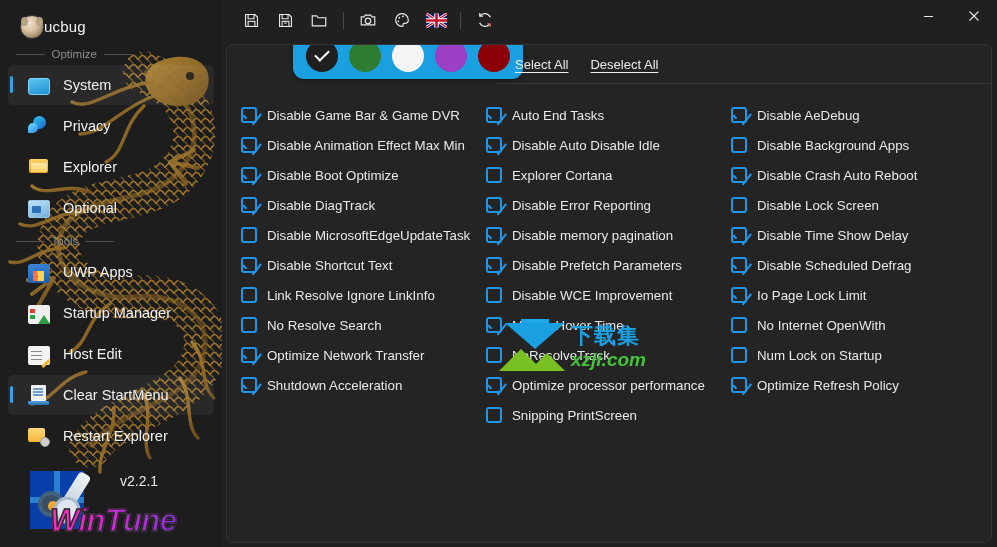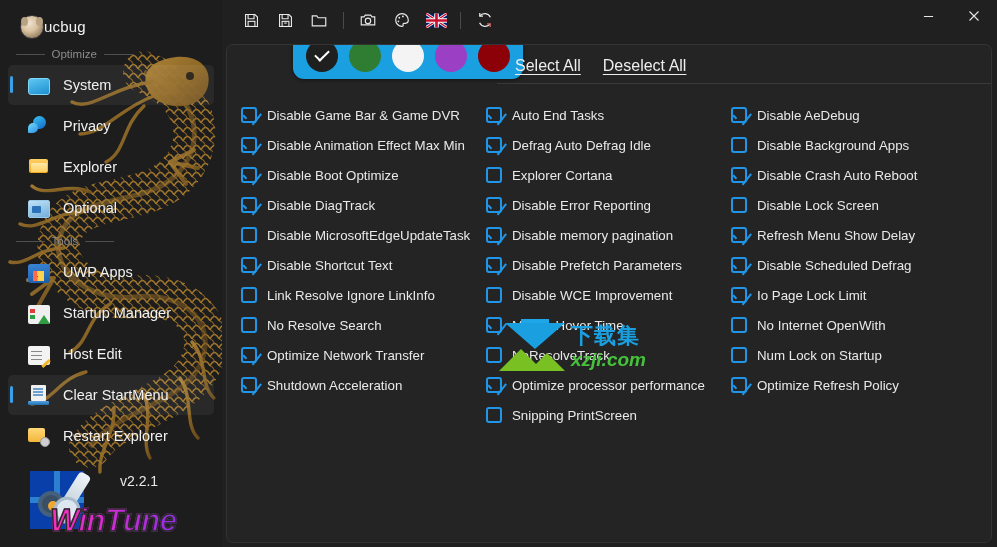--- a/index.html
+++ b/index.html
@@ -165,21 +165,21 @@
     box-shadow: 0 1px 4px rgba(0,0,0,.45);
   }
   .swatch { width: 32px; height: 32px; border-radius: 50%; position: relative; cursor: default; }
   .swatch.sel::after {
     content: ""; position: absolute; left: 9px; top: 10px;
     width: 12px; height: 6px; border-left: 2.6px solid #fff; border-bottom: 2.6px solid #fff;
     transform: rotate(-45deg);
   }
   .links { position: absolute; left: 288px; top: 12px; display: flex; gap: 22px; }
   .link {
-    color: #ededed; font-size: 16px; text-decoration: underline;
+    color: #ededed; font-size: 13px; text-decoration: underline;
     text-underline-offset: 3px; cursor: default;
   }
   .hr-line { position:absolute; left: 270px; top: 38px; width: 537px; height: 1px; background:#3a3a3a;}
 
   
   .grid {
     position: absolute; left: 0; top: 48px; width: 766px;
     display: grid; grid-template-columns: 245px 245px 245px;
     padding-left: 14px; row-gap: 0px;
   }
@@ -501,21 +501,21 @@
             </div>
         </div>
 
         <div>
           <div class="cbrow">
               <span class="cbox on"></span>
               <span class="cblabel">Auto End Tasks</span>
             </div>
           <div class="cbrow">
               <span class="cbox on"></span>
-              <span class="cblabel">Defrag Auto Defrag Idle</span>
+              <span class="cblabel">Disable Auto Disable Idle</span>
             </div>
           <div class="cbrow">
               <span class="cbox"></span>
               <span class="cblabel">Explorer Cortana</span>
             </div>
           <div class="cbrow">
               <span class="cbox on"></span>
               <span class="cblabel">Disable Error Reporting</span>
             </div>
           <div class="cbrow">
@@ -560,21 +560,21 @@
           <div class="cbrow">
               <span class="cbox on"></span>
               <span class="cblabel">Disable Crash Auto Reboot</span>
             </div>
           <div class="cbrow">
               <span class="cbox"></span>
               <span class="cblabel">Disable Lock Screen</span>
             </div>
           <div class="cbrow">
               <span class="cbox on"></span>
-              <span class="cblabel">Refresh Menu Show Delay</span>
+              <span class="cblabel">Disable Time Show Delay</span>
             </div>
           <div class="cbrow">
               <span class="cbox on"></span>
               <span class="cblabel">Disable Scheduled Defrag</span>
             </div>
           <div class="cbrow">
               <span class="cbox on"></span>
               <span class="cblabel">Io Page Lock Limit</span>
             </div>
           <div class="cbrow">

